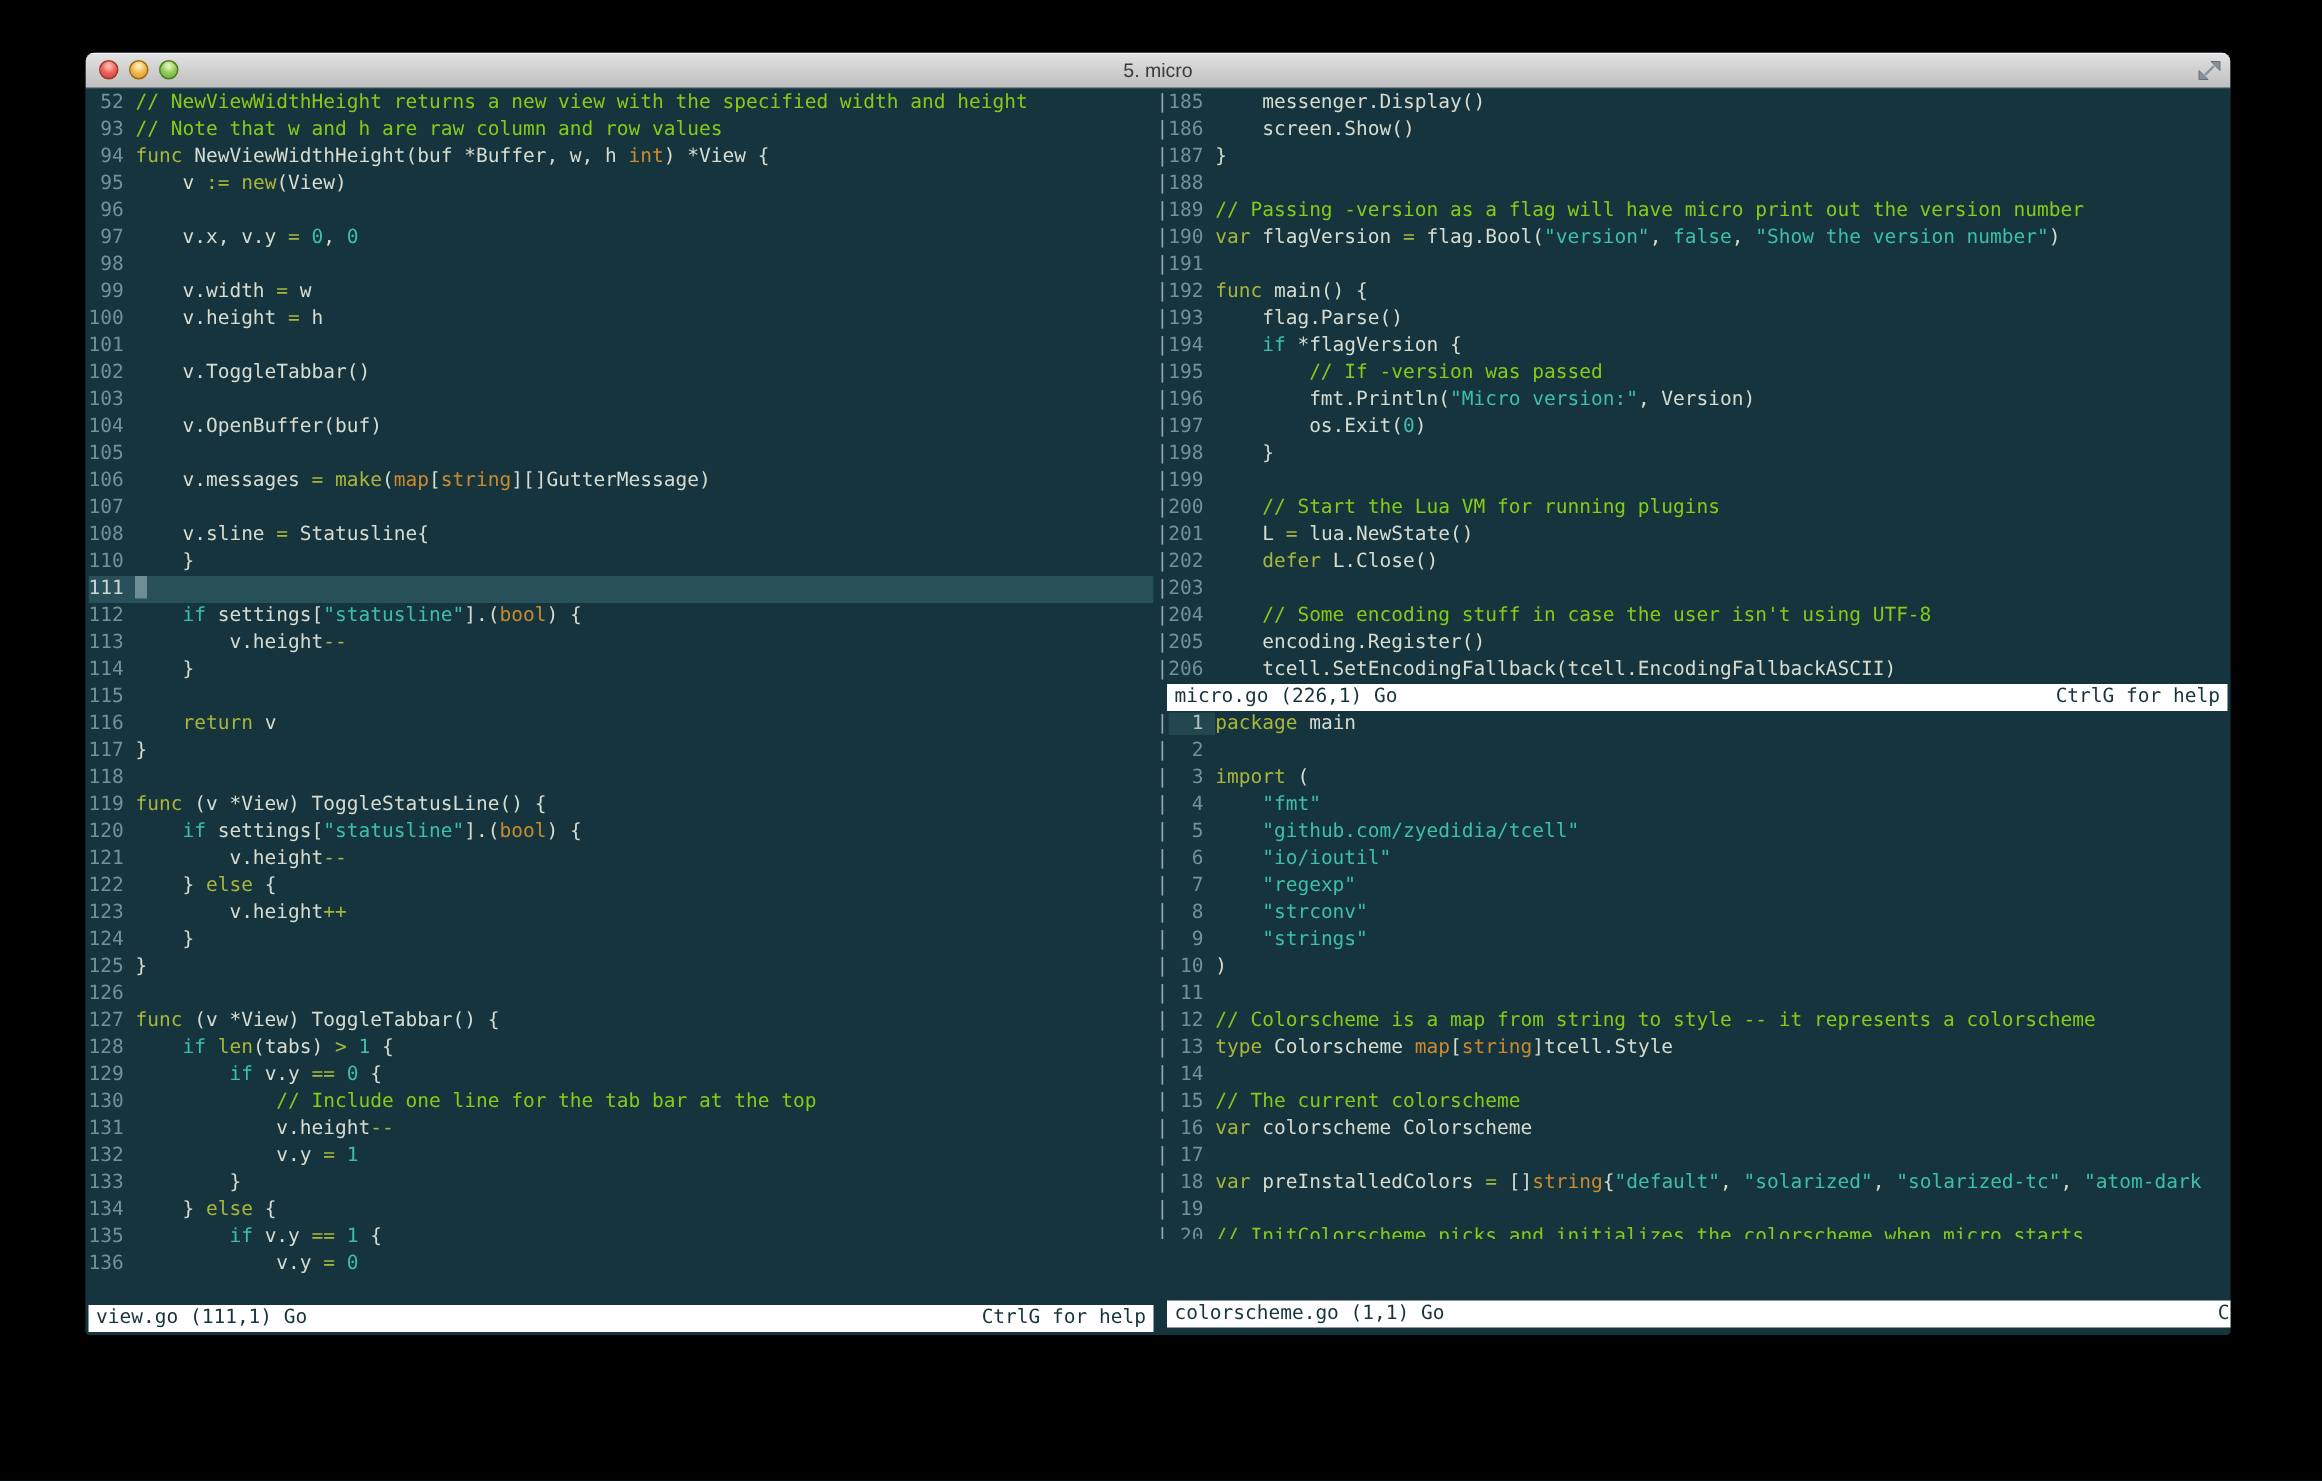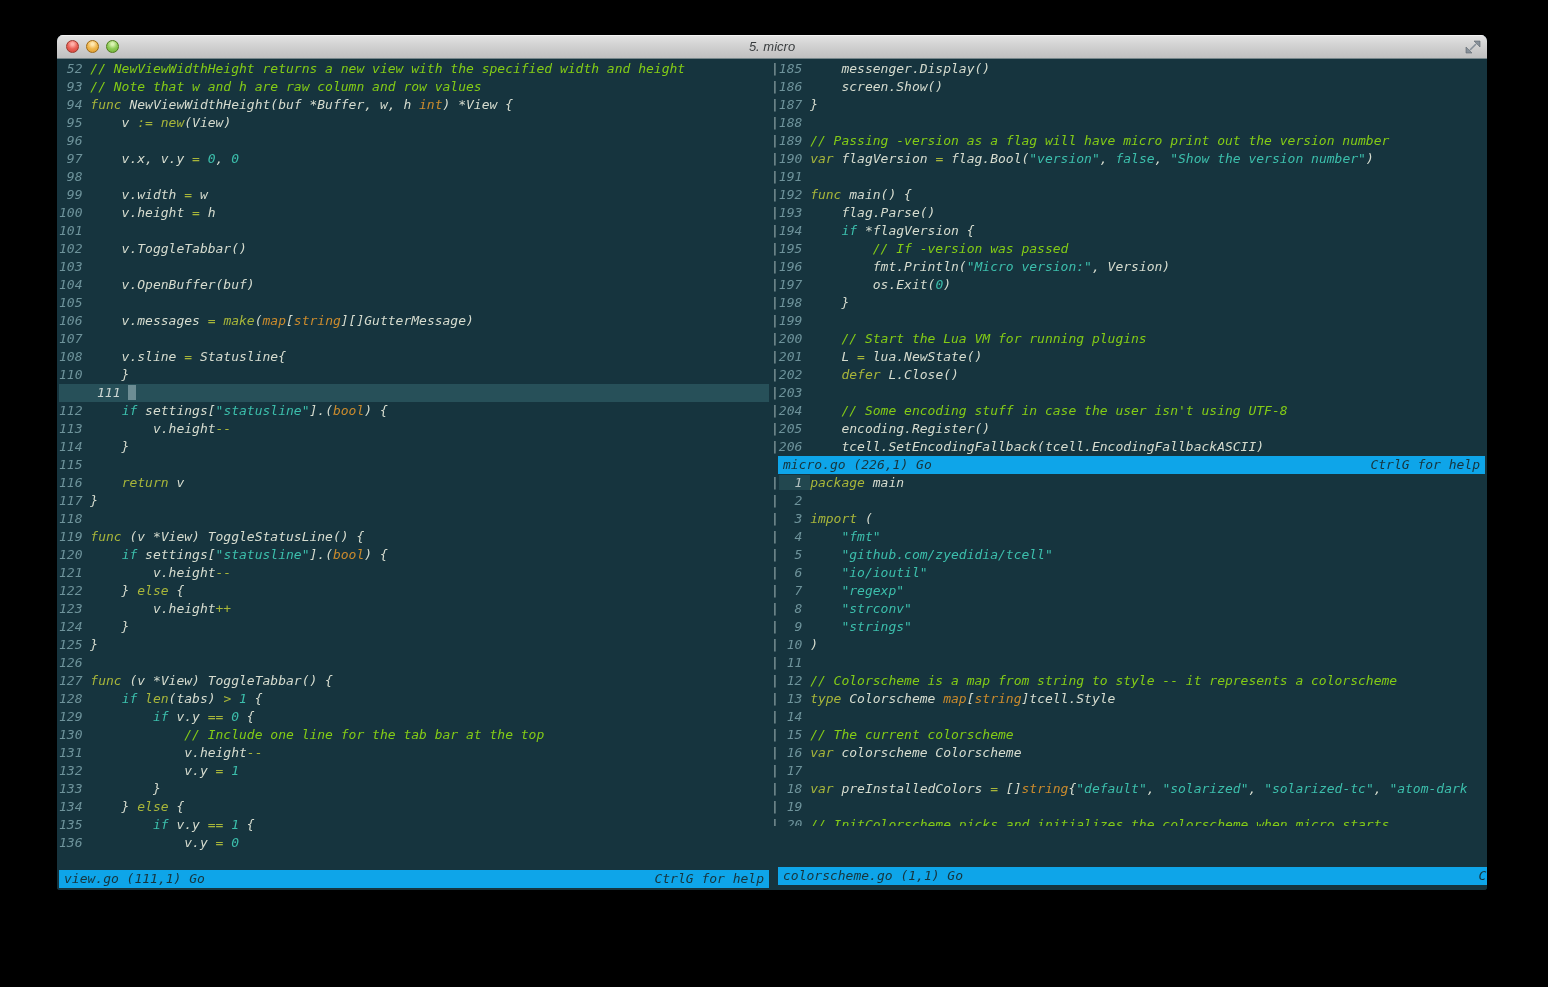--- a/index.html
+++ b/index.html
@@ -2,21 +2,21 @@
 <html><head>
 <meta charset="utf-8">
 <style>
   html,body{margin:0;padding:0;background:#000;}
   body{width:1548px;height:987px;position:relative;overflow:hidden;
        font-family:"DejaVu Sans Mono",monospace;}
   *{box-sizing:border-box;}
 
   .window{position:absolute;left:57px;top:35px;width:1430px;height:855px;
           border-radius:6px 6px 3px 3px;overflow:hidden;background:#16343e;
-          box-shadow:0 8px 28px rgba(0,0,0,.8);font-style:italic;}
+          box-shadow:0 8px 28px rgba(0,0,0,.8);}
 
   
   .titlebar{position:absolute;left:0;top:0;right:0;height:24px;
             background:linear-gradient(180deg,#e4e4e4 0%,#d2d2d2 45%,#c0c0c0 100%);
             border-bottom:1px solid #77878b;
             box-shadow:inset 0 1px 0 #f3f3f3;}
   .title{position:absolute;inset:0;text-align:center;line-height:23px;
          font-family:"Liberation Sans",sans-serif;font-size:13px;color:#383c3e;}
   .tl{position:absolute;top:5px;width:13px;height:13px;border-radius:50%;}
   .tl.red{left:9px;background:radial-gradient(circle at 50% 28%,#ffb0a8 0 12%,#ea6157 50%,#cf4237);border:1px solid #9f382d;}
@@ -27,35 +27,35 @@
   
   .term{position:absolute;left:0;right:0;top:24px;bottom:0;background:#16343e;
         font-size:13px;line-height:18px;color:#d6dccf;}
   .pane{position:absolute;overflow:hidden;}
   .pane-left{left:2px;top:1px;width:710px;height:810px;}
   .pane-rt{left:714px;top:1px;width:714px;height:396px;}
   .pane-rb{left:714px;top:415px;width:714px;height:352px;}
 
   .row{white-space:pre;height:18px;overflow:hidden;}
   .row.active{background:#275059;}
-  .row.active .ln{color:#ccd6d3;padding-left:38px;}
+  .row.active .ln{color:#ccd6d3;}
   .bar{color:#93a8ac;}
   .ln{color:#6e939b;}
   .ln-cur{background:#22474f;color:#b4c2c1;}
   .cursor{display:inline-block;width:8px;height:15px;background:#6d8d94;
           vertical-align:-3px;margin-right:-8px;}
 
   .tk-w{color:#d6dccf;}
   .tk-c{color:#84cc16;}
   .tk-k{color:#a8b63a;}
   .tk-s{color:#3cbfac;}
   .tk-t{color:#cb8b2d;}
 
   
-  .sbar{position:absolute;height:18px;line-height:18px;background:#0ea5e9;
+  .sbar{position:absolute;height:18px;line-height:18px;background:#ffffff;
         color:#17343c;display:flex;justify-content:space-between;
         padding:0 5px;font-size:13px;white-space:pre;}
   .s-left{left:2px;top:811px;width:710px;}
   .s-rt{left:721px;top:397px;width:707px;}
   .s-rb{left:721px;top:808px;width:815px;}
 </style>
 </head>
 <body>
 
 <div class="window">

